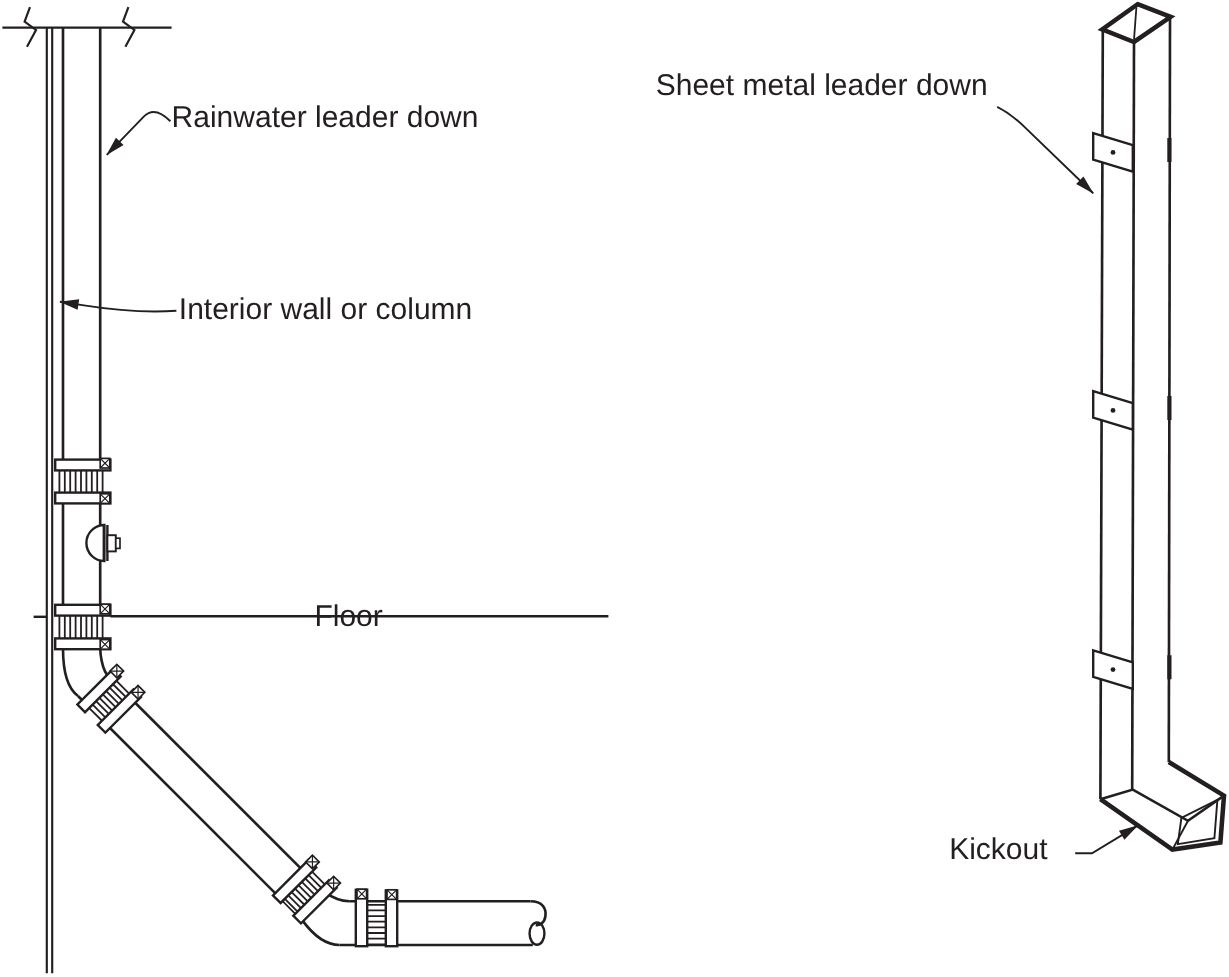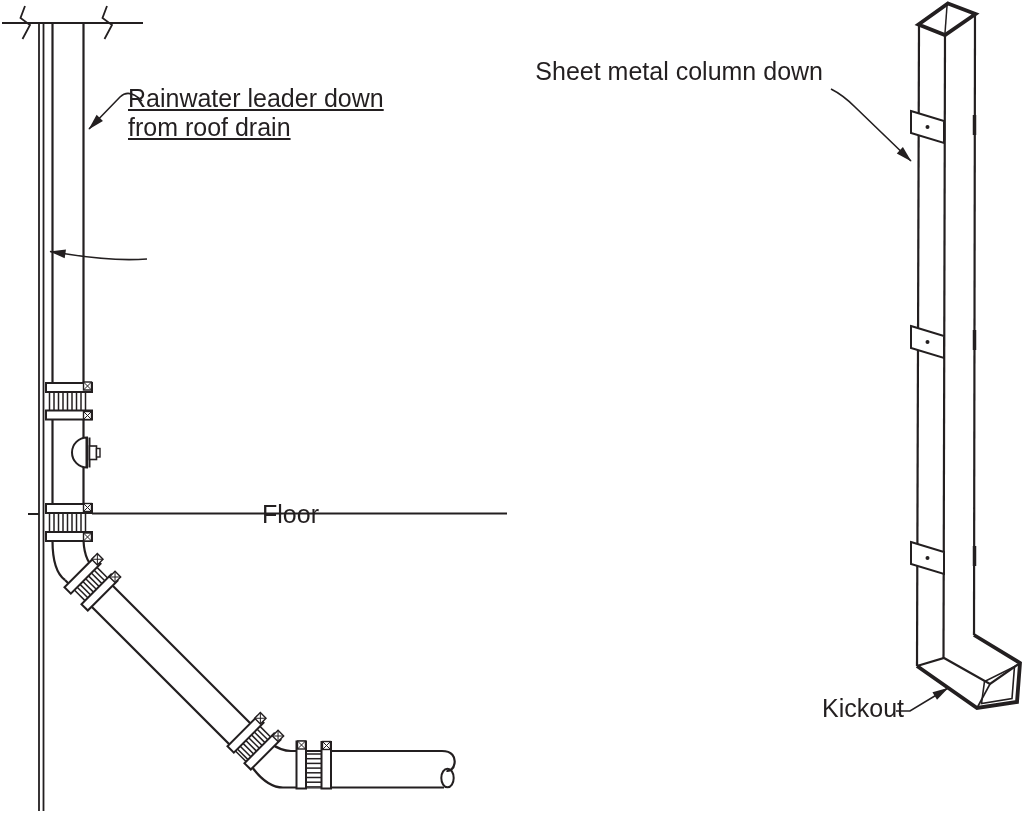--- a/index.html
+++ b/index.html
@@ -218,27 +218,27 @@
       <path d="M917,666 L944,658 L990,684 L1020,663" stroke-width="2.2"></path>
       <path d="M990,684 L977,708" stroke-width="1.6"></path>
       <path d="M1014.5,666.5 L1012,698.5 L981.5,703.5 L984.5,681.5 Z" stroke-width="1.6"></path>
     </g>
 
     <path d="M831,89 C841,94 848,100 855,107 L911,161" stroke-width="1.6" marker-end="url(#arrow)"></path>
     <path d="M896,711 L910,711 L948,688" stroke-width="1.6" marker-end="url(#arrow)"></path>
   </g>
 </svg>
 
-<div class="label" style="left:128px;top:84px;text-decoration:underline;">
+<div class="label" style="left:143px;top:84px;">
   <span class="ln">Rainwater leader down</span>
-  <span class="ln">from roof drain</span>
 </div>
 
+<div class="label" style="left:149px;top:244px;">Interior wall or column</div>
 
 <div class="label" style="left:262px;top:477px;margin-top:23px;">Floor</div>
 
 <div class="label right" style="left:500px;top:57px;width:323px;">
-  <span class="ln">Sheet metal column down</span>
+  <span class="ln">Sheet metal leader down</span>
 </div>
 
-<div class="label" style="left:822px;top:694px;">Kickout</div>
+<div class="label" style="left:791px;top:694px;">Kickout</div>
 
 </div>
 
 </body></html>

